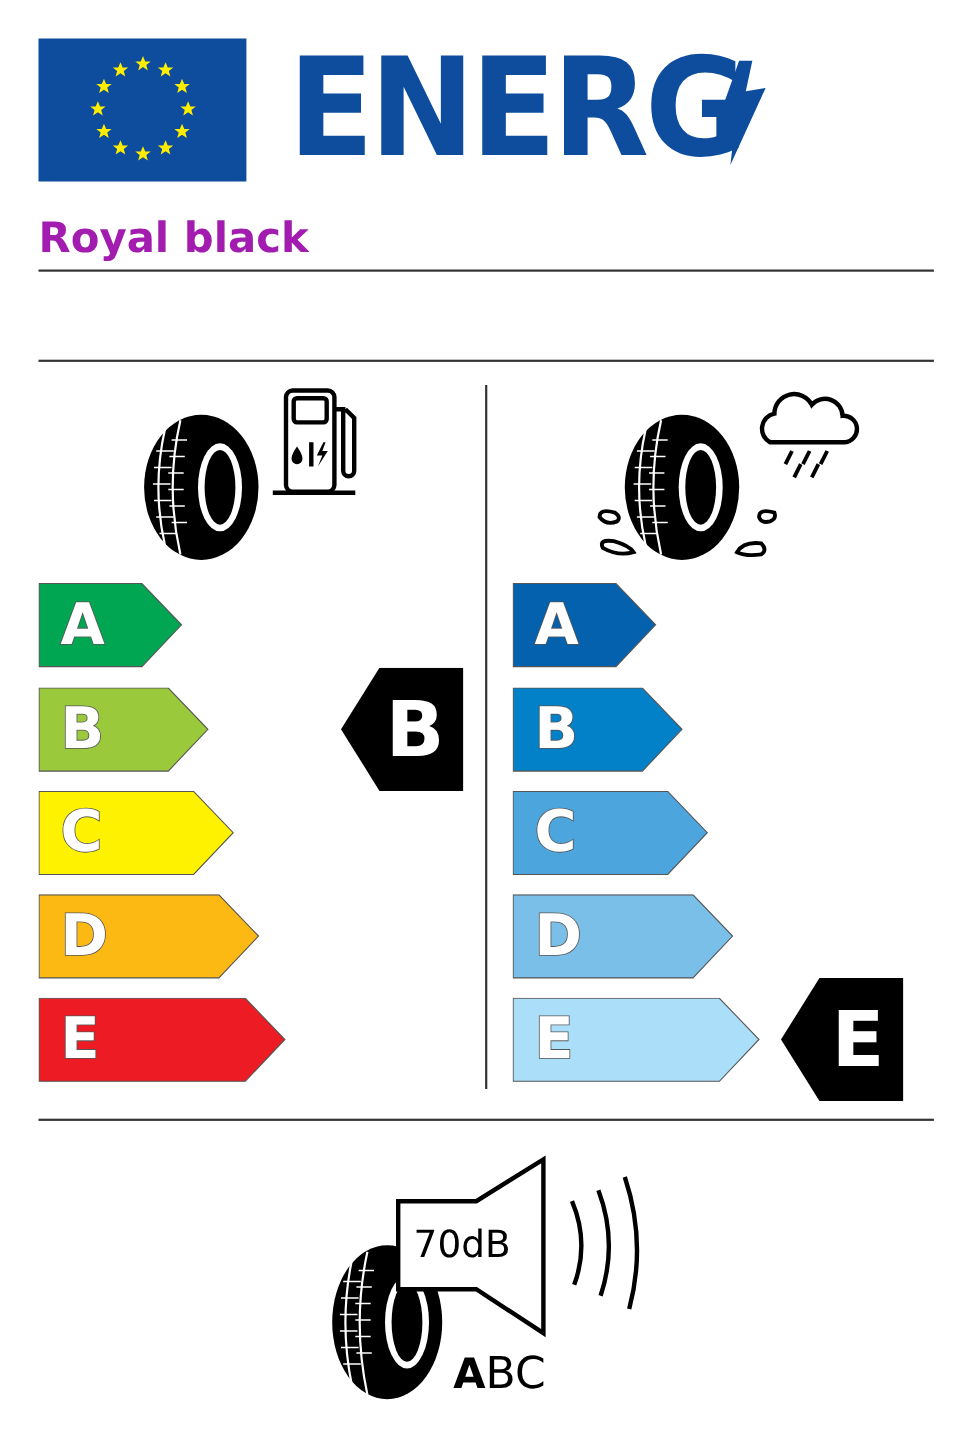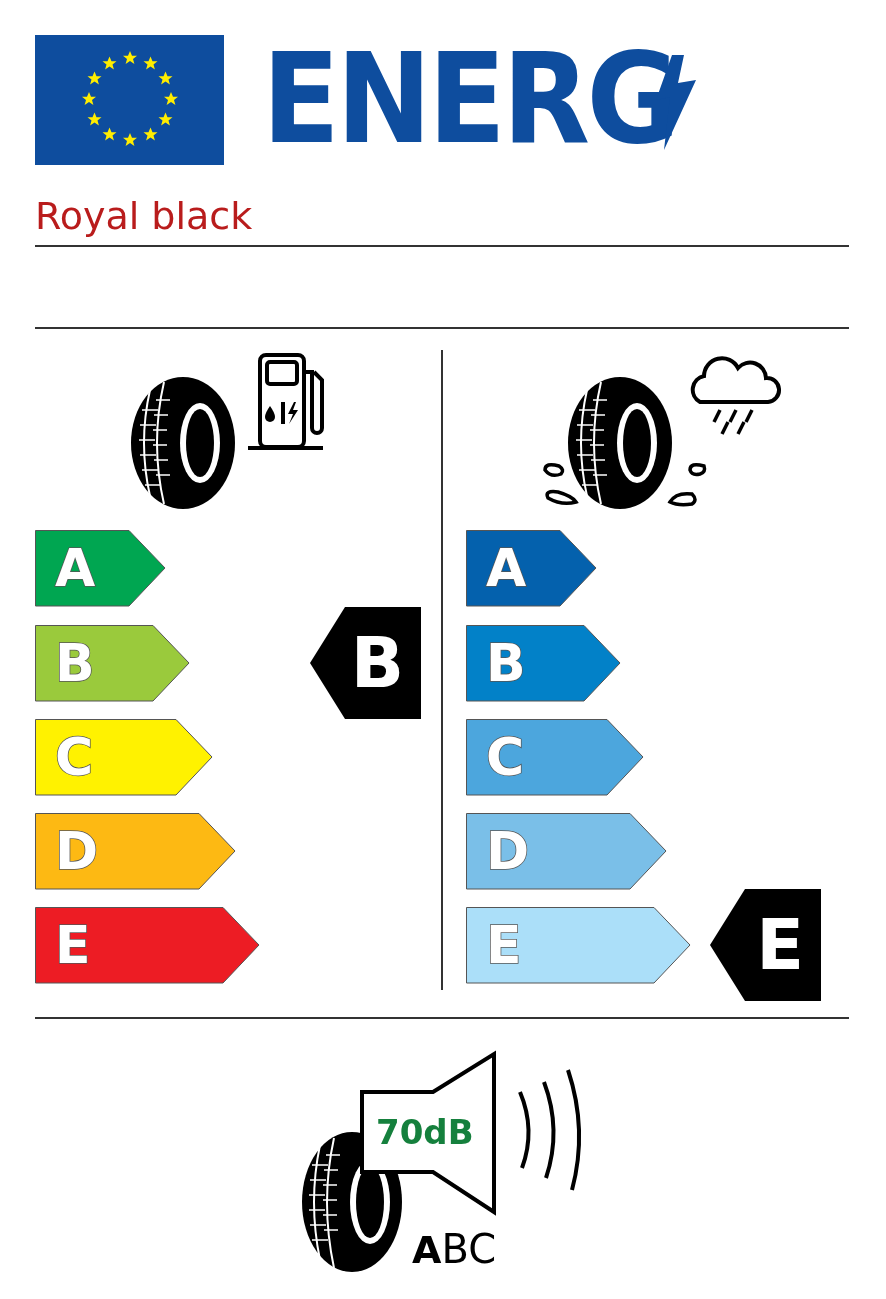--- a/index.html
+++ b/index.html
@@ -1,29 +1,29 @@
 <!DOCTYPE html>
 <html><head>
 <meta charset="utf-8">
 <style>
   html,body{margin:0;padding:0;background:#fff;}
   body{width:886px;height:1299px;position:relative;overflow:hidden;font-family:"DejaVu Sans",sans-serif;}
   .abs{position:absolute;}
   .flag{left:35px;top:35px;width:189px;height:130px;background:#0e4d9e;}
   .energy-word{left:262px;top:44px;height:110px;font-family:"DejaVu Sans",sans-serif;font-weight:bold;font-size:124px;line-height:110px;color:#0e4d9e;letter-spacing:-4px;transform:scaleX(0.92);transform-origin:left top;}
-  .brand{left:35px;top:194px;font-size:38px;font-weight:normal;color:#b91c1c;}
+  .brand{left:35px;top:194px;font-size:38px;font-weight:bold;color:#a21caf;}
   .hr{height:2px;background:#333;}
   .vr{width:2px;background:#333;}
   .bar{position:absolute;height:76px;}
   .bar svg{position:absolute;left:0;top:0;}
   .bar .lbl{position:absolute;left:20px;top:6px;font-size:52px;font-weight:bold;color:#fff;line-height:64px;
      -webkit-text-stroke:1.5px #555;paint-order:stroke fill;}
   .marker{position:absolute;}
   .marker .mlbl{position:absolute;right:18px;top:12px;font-size:70px;font-weight:bold;color:#fff;line-height:88px;}
-  .noise-val{left:376px;top:1112px;font-size:34px;color:#15803d;font-weight:bold;}
+  .noise-val{left:376px;top:1112px;font-size:34px;color:#000000;}
   .noise-class{left:412px;top:1226px;color:#000;}
   .noise-class .big{font-size:38px;font-weight:bold;}
   .noise-class .small{font-size:40px;}
 </style>
 </head>
 <body>
 
 <div class="abs flag">
   <svg width="189" height="130" viewBox="0 0 189 130">
     <defs>

